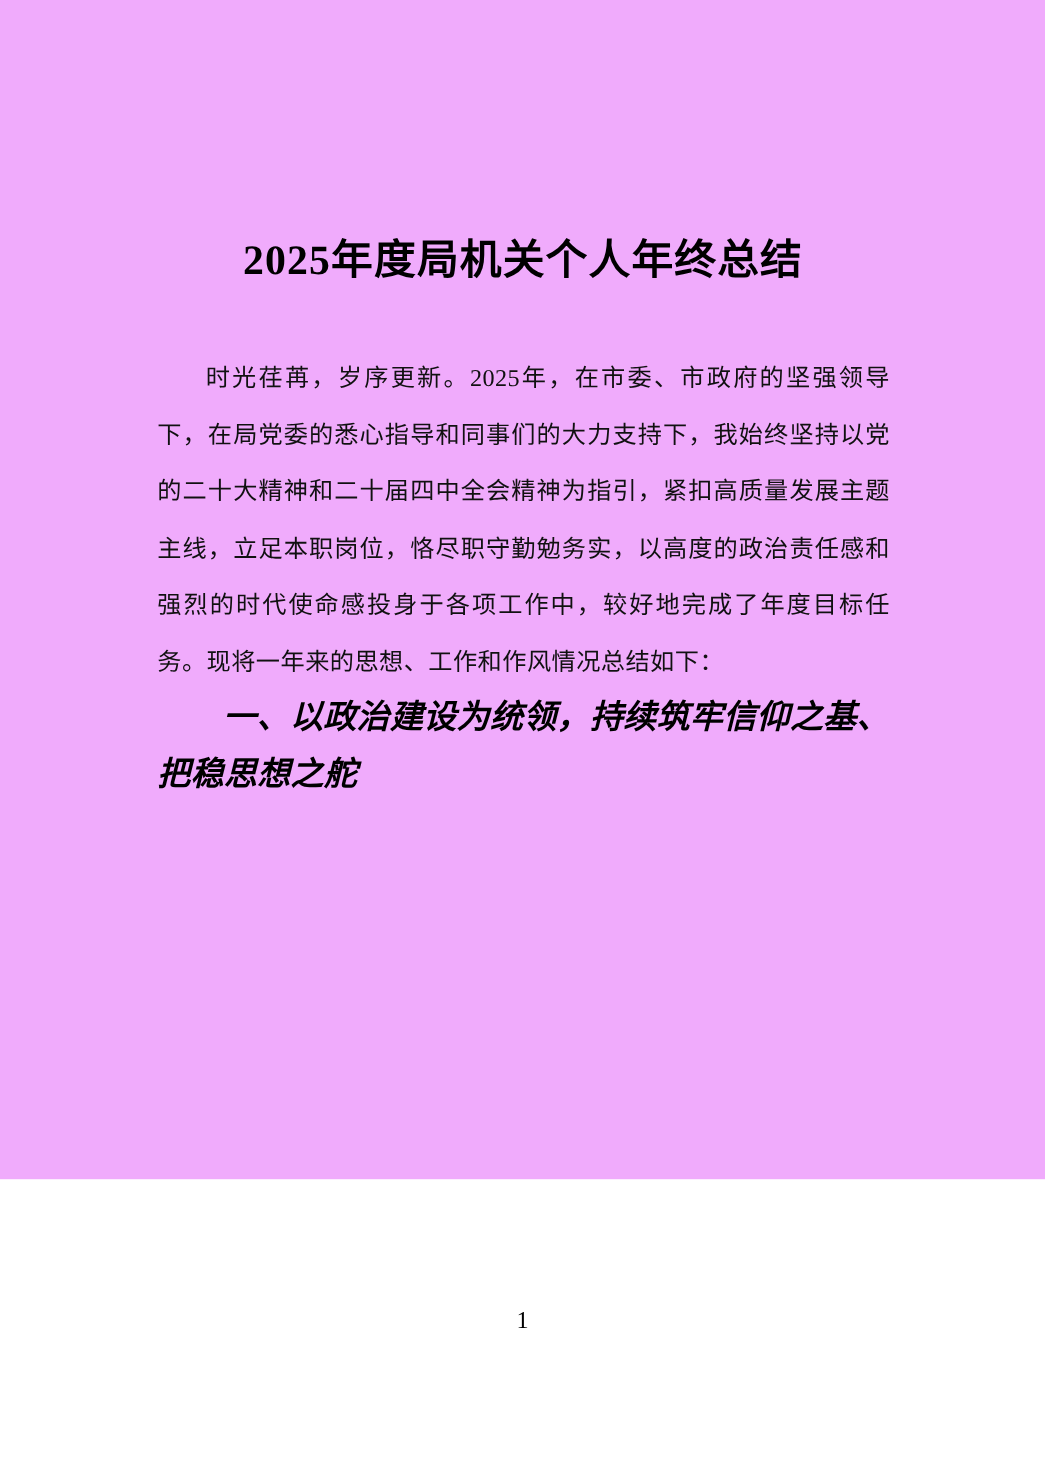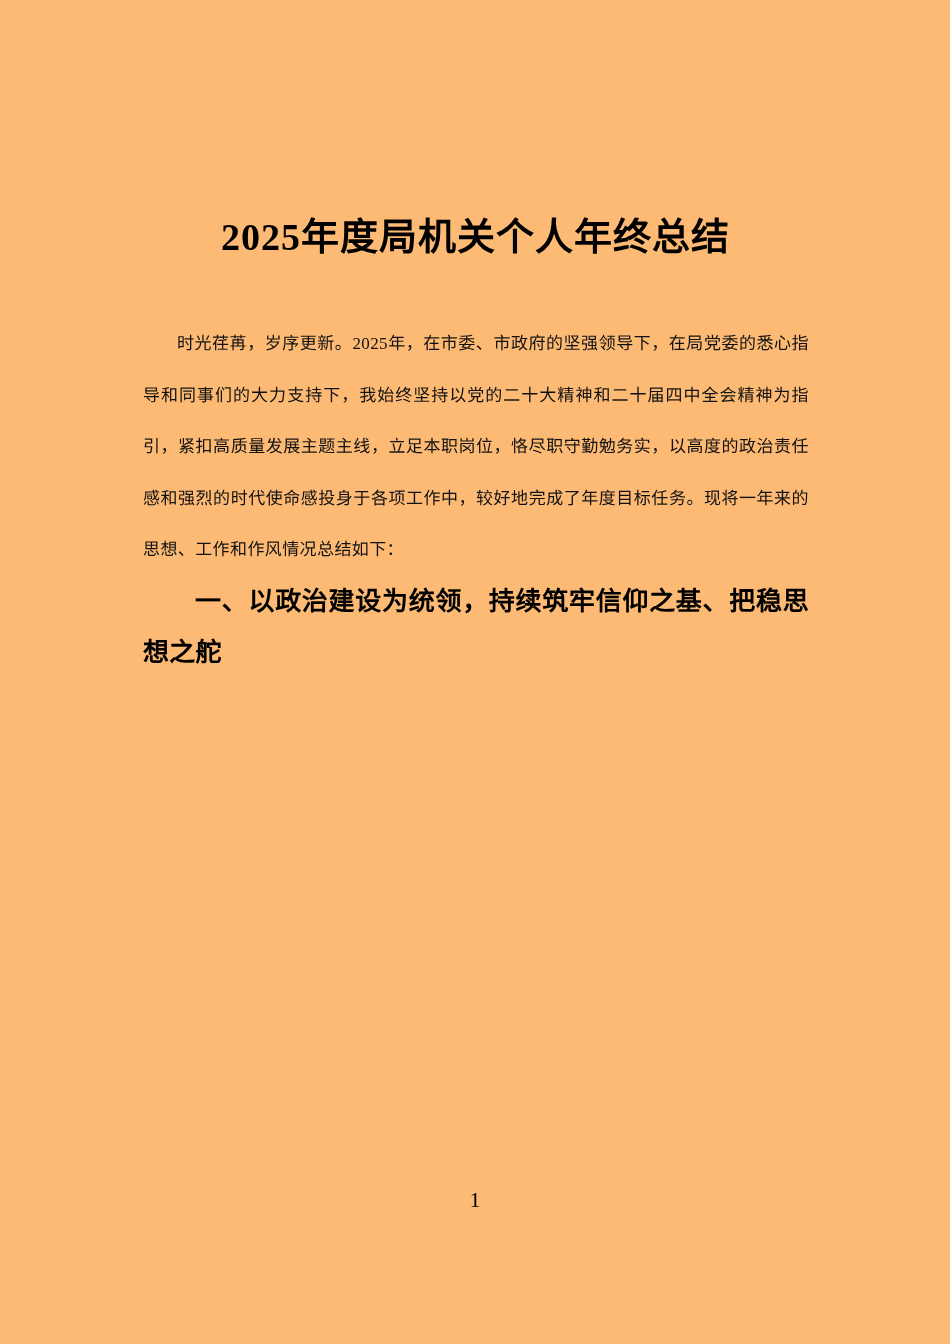--- a/index.html
+++ b/index.html
@@ -15,24 +15,24 @@
     overflow: hidden;
     position: relative;
     font-family: "Liberation Serif", "DejaVu Serif", serif;
     color: #000000;
     -webkit-font-smoothing: antialiased;
   }
 
   .page {
     position: relative;
     width: 950px;
-    height: 1344px;
+    height: 1072px;
     box-sizing: border-box;
     padding: 0;
-    background: #fdba74;
+    background: #f0abfc;
   }
 
   
   .doc-title {
     position: absolute;
     top: 186px;
     left: 143px;
     width: 665px;
     text-align: center;
     font-family: "Liberation Serif", "DejaVu Serif", serif;
@@ -48,42 +48,43 @@
   .body-block {
     position: absolute;
     top: 318px;
     left: 143px;
     width: 666px;
   }
 
   p.para {
     margin: 0;
     font-family: "Liberation Serif", "DejaVu Serif", serif;
-    font-size: 17px;
+    font-size: 22px;
     line-height: 51.5px;
     color: #111111;
     text-align: justify;
     text-justify: inter-ideograph;
     text-indent: 2em;
     letter-spacing: 0.4px;
     word-break: break-all;
   }
 
   p.heading {
     margin: 0;
     font-family: "Liberation Sans", "DejaVu Sans", sans-serif;
     font-weight: 700;
-    font-size: 26px;
+    font-size: 30px;
     line-height: 51.5px;
     color: #000000;
     text-align: justify;
     text-justify: inter-ideograph;
     text-indent: 2em;
     letter-spacing: 0.3px;
     word-break: break-all;
+    font-style: italic;
   }
 
   
   .page-number {
     position: absolute;
     top: 1186px;
     left: 0;
     width: 950px;
     text-align: center;
     font-family: "Liberation Serif", "DejaVu Serif", serif;

